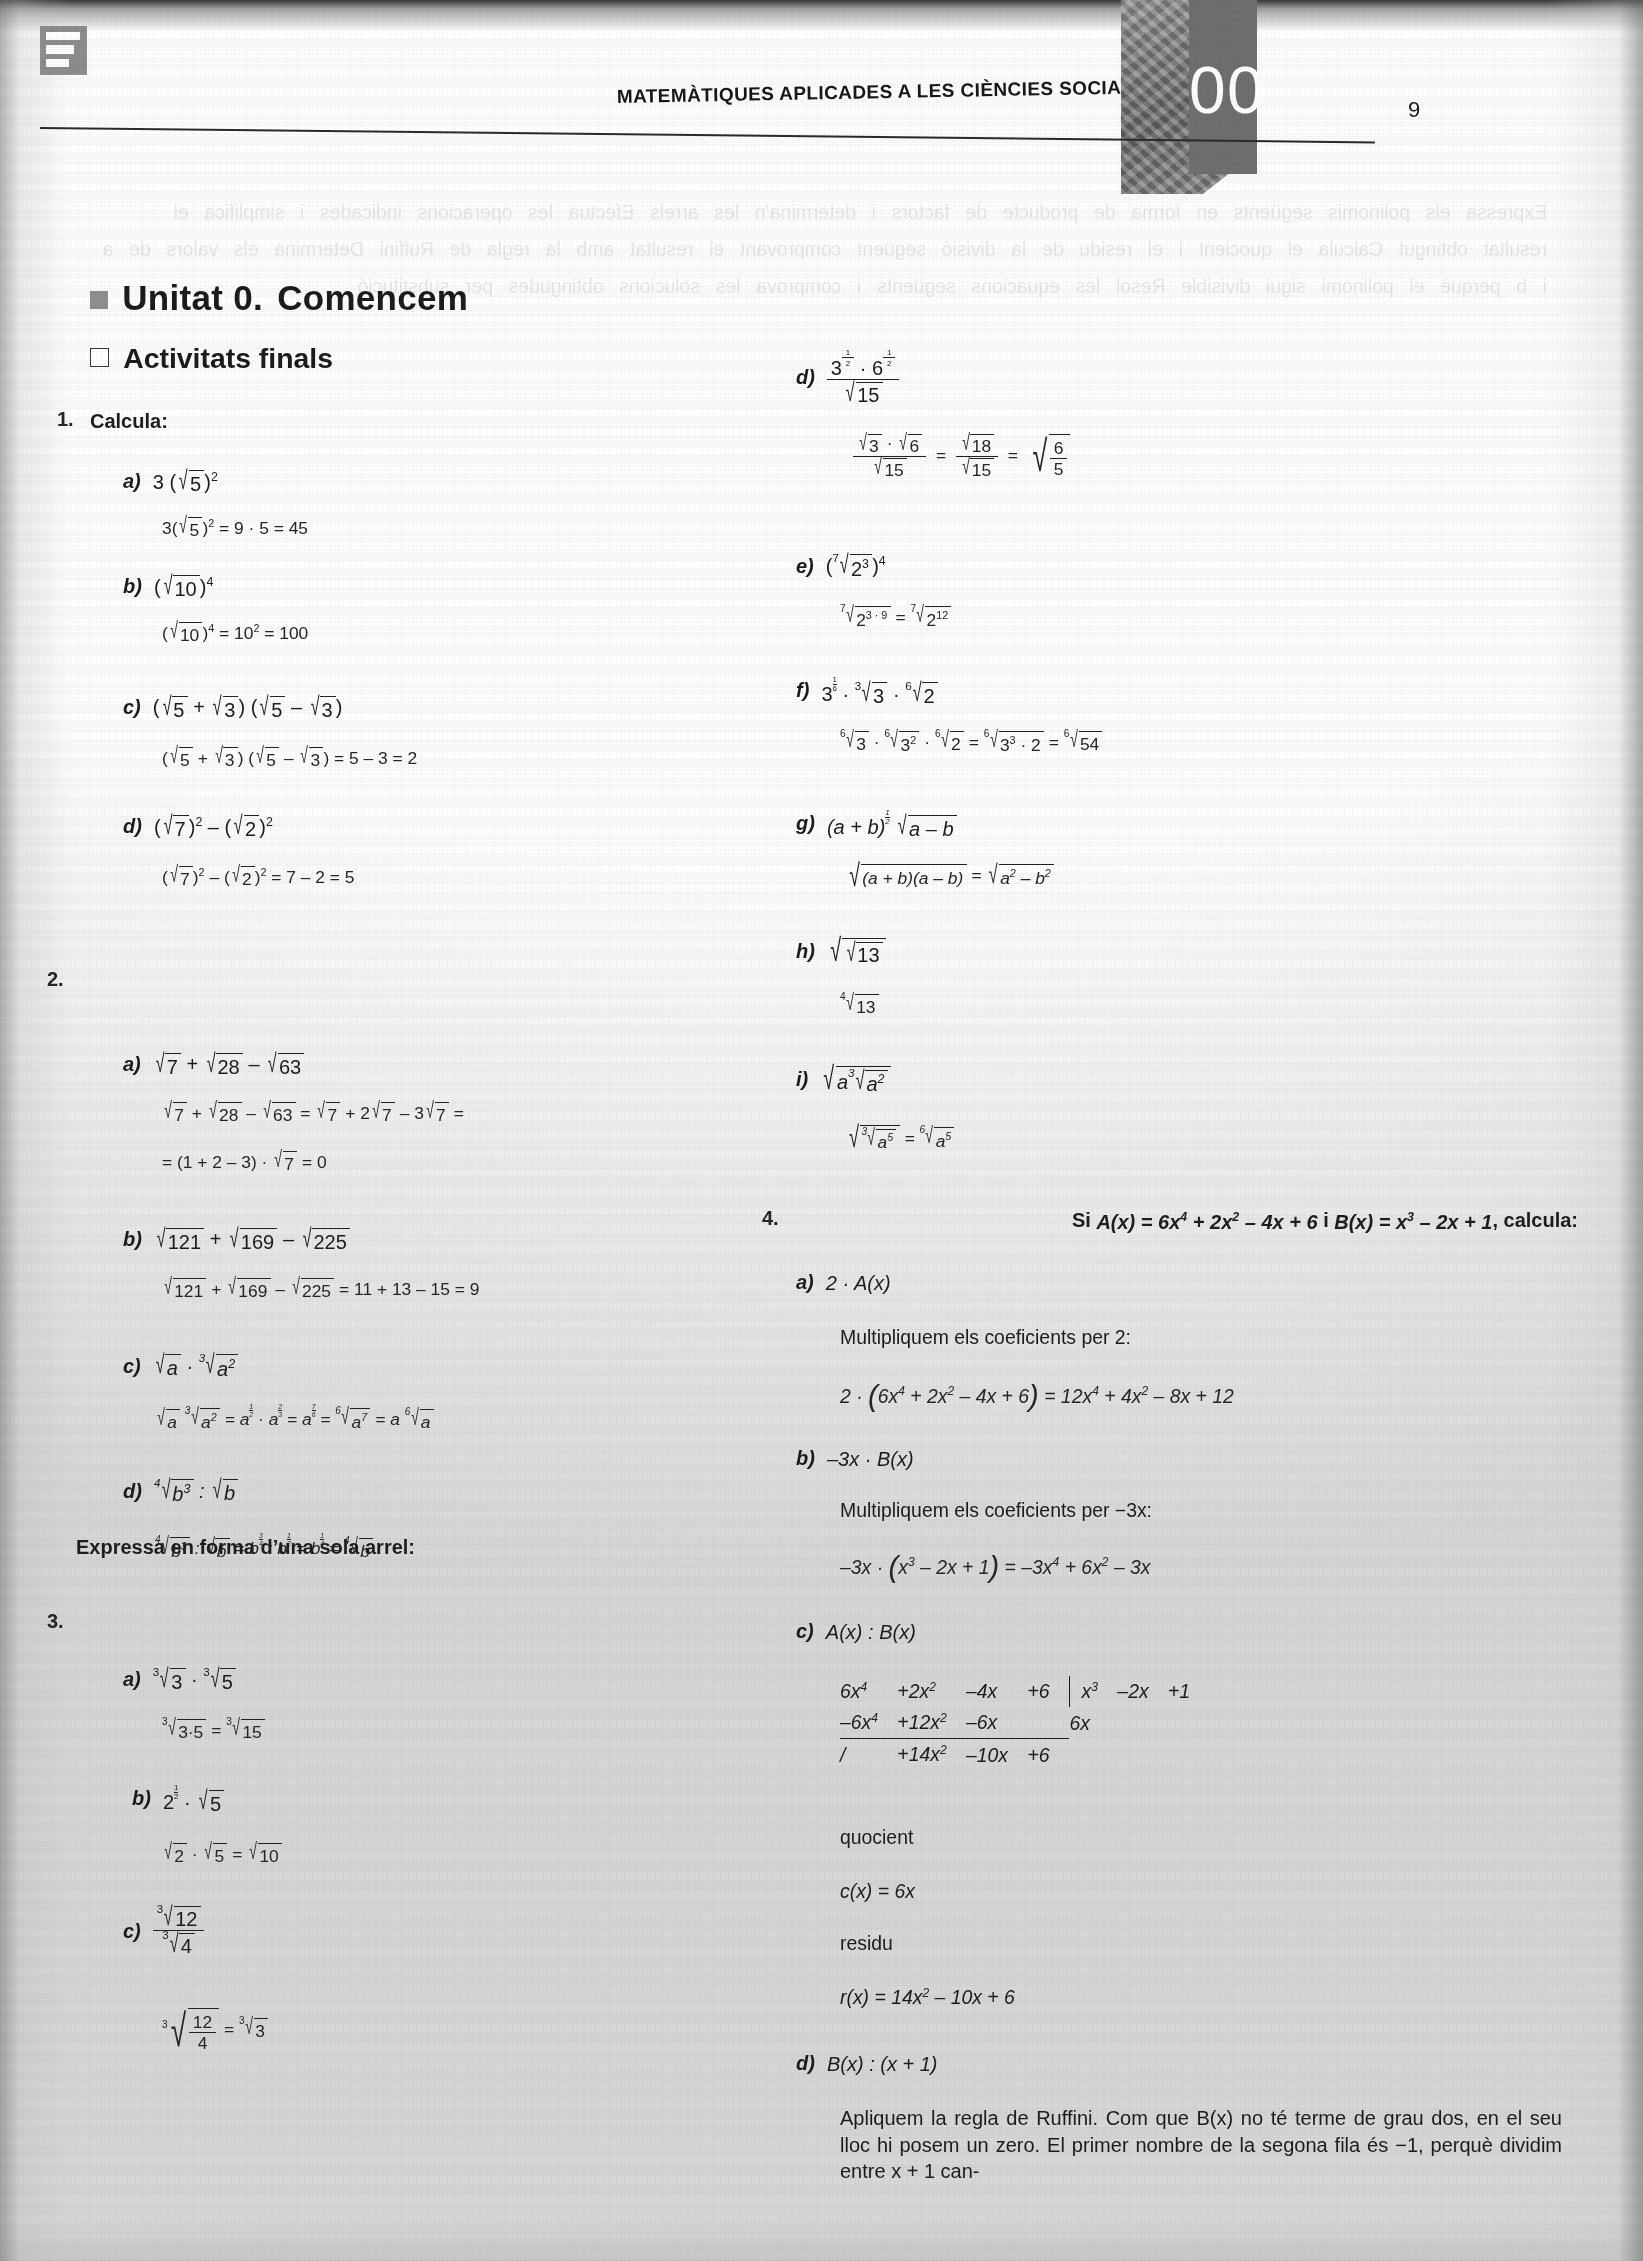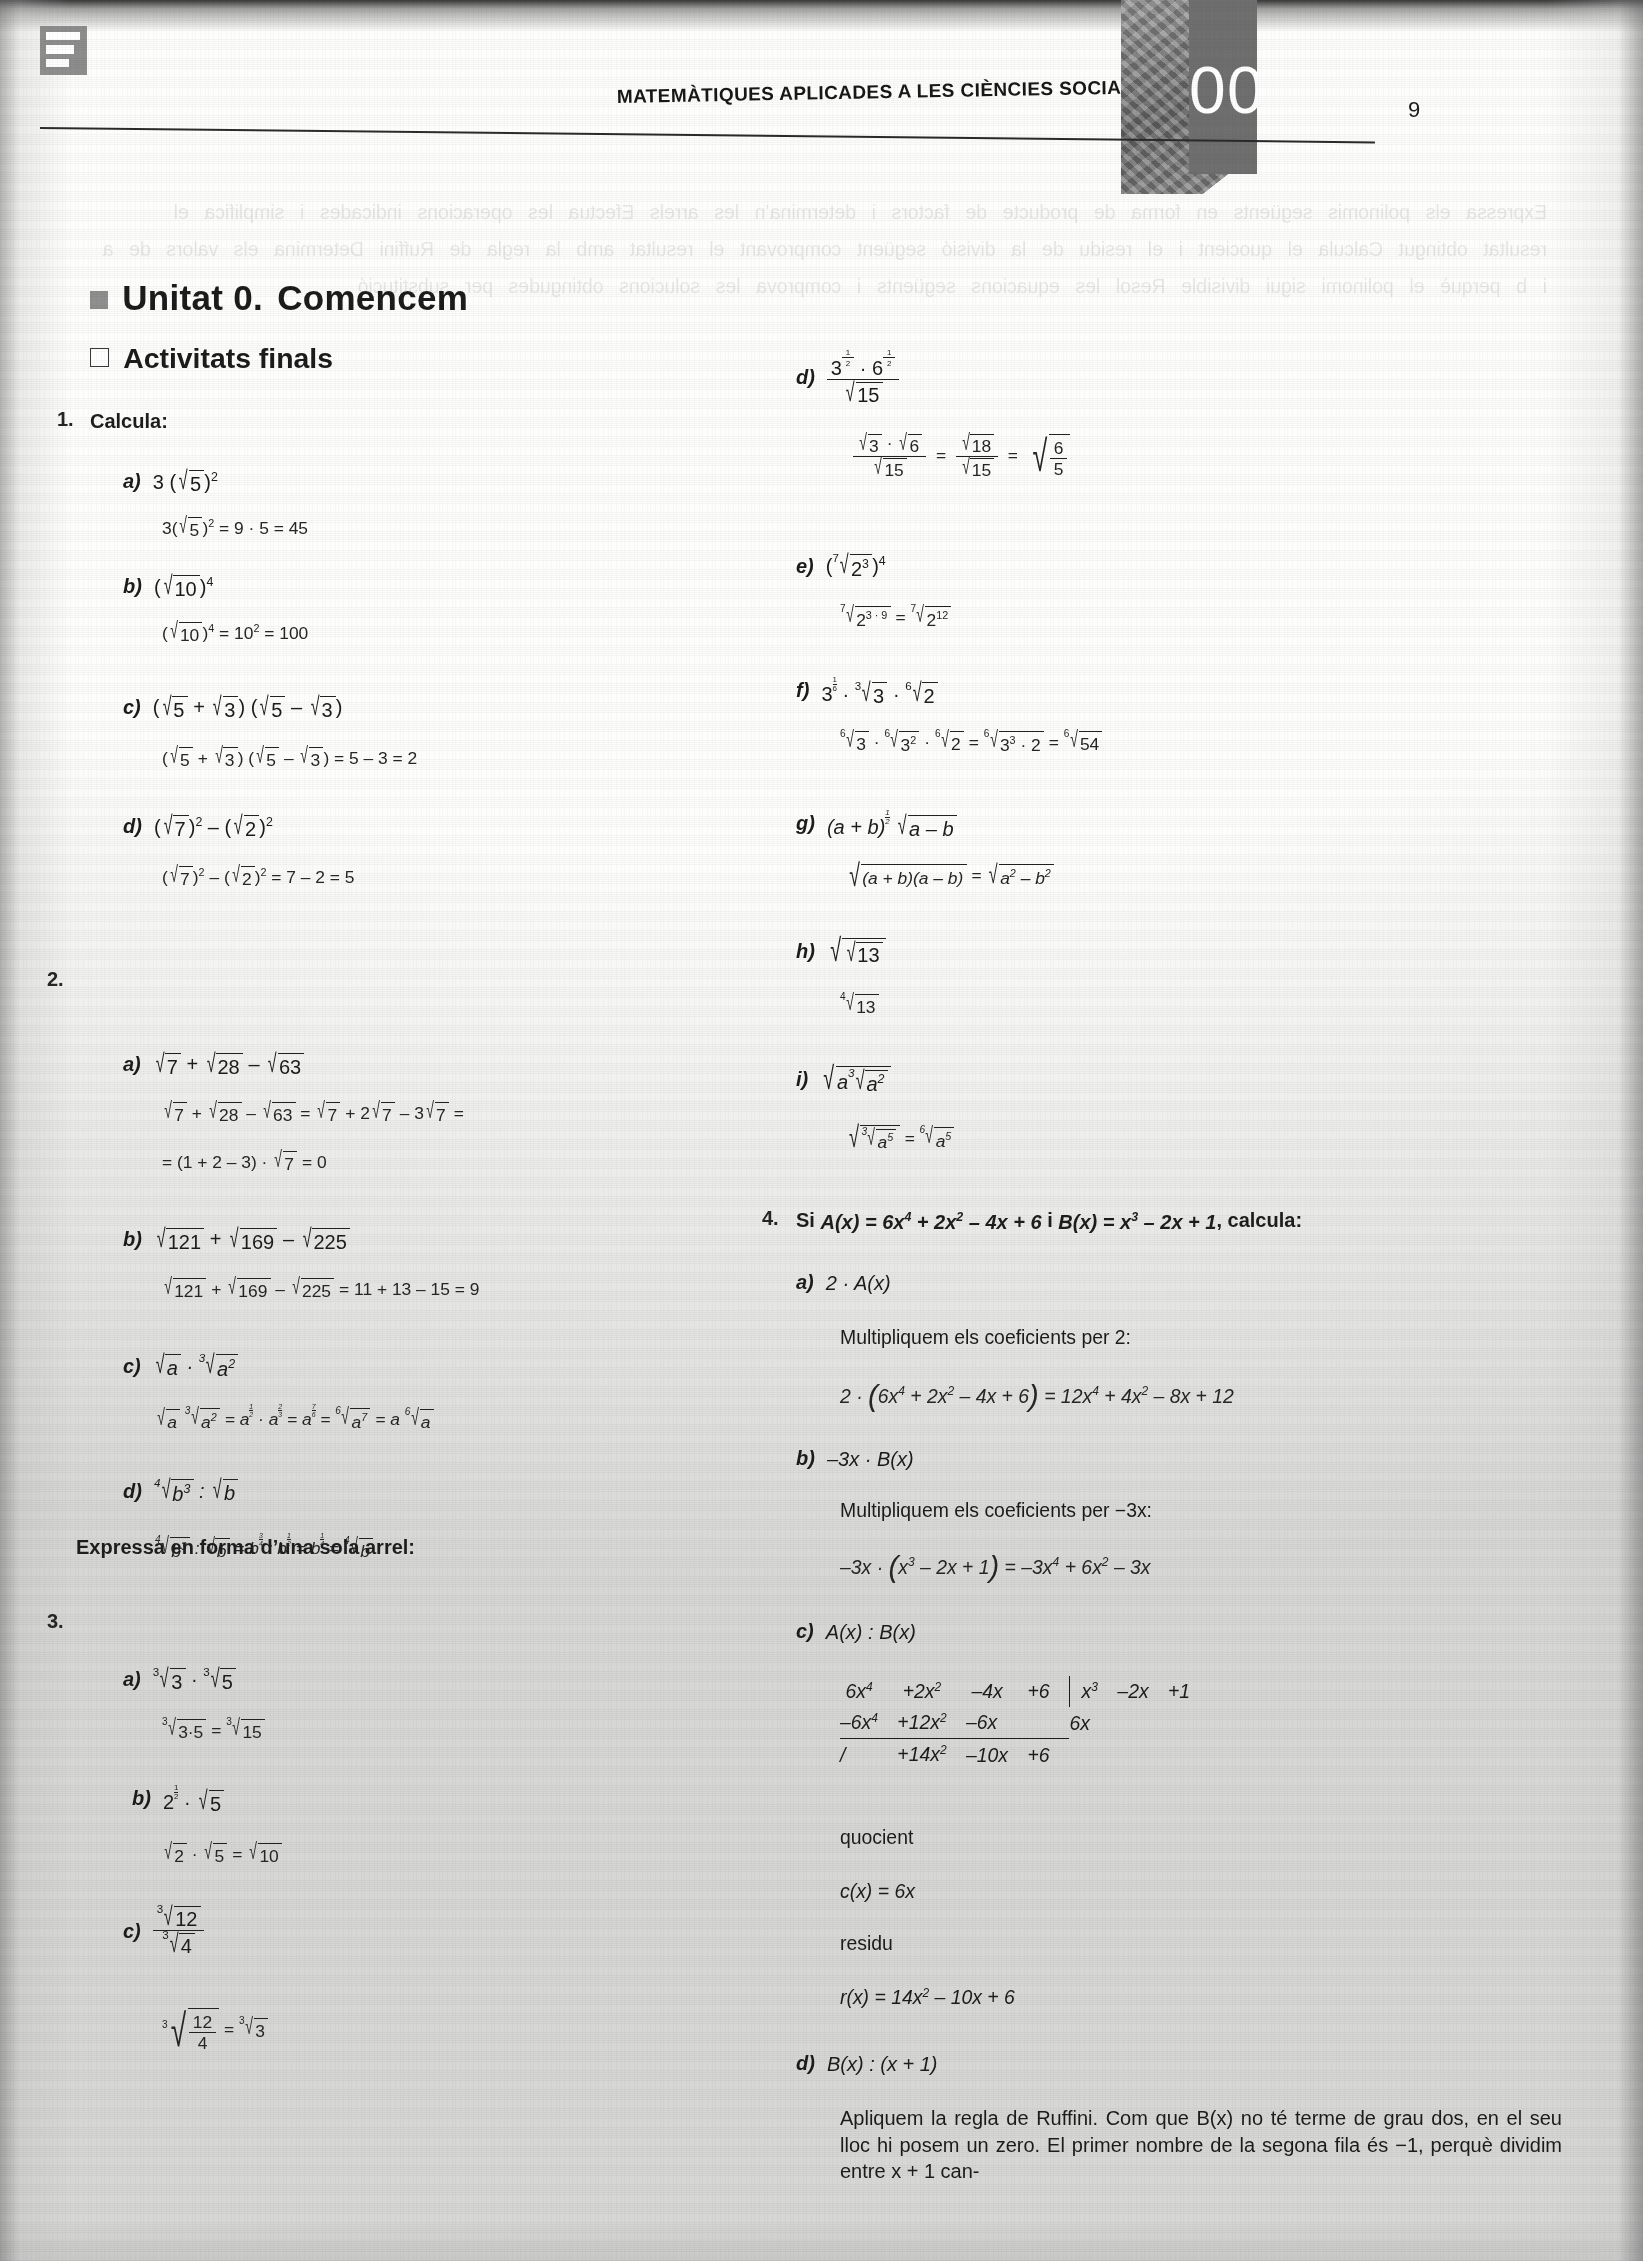--- a/index.html
+++ b/index.html
@@ -123,21 +123,21 @@
   .frac .de{display:block;border-top:1.3px solid #222;padding:1.3px 3.9px 0;}
   .sfrac{display:inline-block;vertical-align:.55em;font-size:.64em;text-align:center;line-height:1.05;}
   .sfrac .nu{display:block;}
   .sfrac .de{display:block;border-top:1.3px solid #222;}
 
   
   .division{position:absolute;font-size:19.4px;color:#1c1c1c;}
   .division table{border-collapse:collapse;}
   .division td{padding:3.9px 19.4px 3.9px 0;white-space:nowrap;}
   .dvline{border-left:1.9px solid #1c1c1c;padding-left:11.6px !important;}
-  .dtop td{border-bottom:0;text-align:center;}
+  .dtop td{border-bottom:0;}
   .dbar td{border-top:1.9px solid #1c1c1c;}
   .nb{border:0 !important;}
 </style>
 </head>
 <body>
 
 <div class="page">
 
   <div class="scan-bg"></div>
 
@@ -616,21 +616,21 @@
                 <span class="under">a<sup>5</sup></span>
               </span></span>
           </span> = <span class="rad">
             <span class="idx">6</span>
             <span class="sign">√</span>
             <span class="under">a<sup>5</sup></span>
           </span></span>
     </div>
 
     <div class="qnum" style="left:762px;top:1207px;">4.</div>
-    <div class="qtext" style="left:796px;top:1207px;width:782px;">
+    <div class="qtext" style="left:796px;top:1207px;width:782px;text-align:right;">
       <span>Si </span><span class="it m">A(x) = 6x<sup>4</sup> + 2x<sup>2</sup> – 4x + 6</span><span> i </span><span class="it m">B(x) = x<sup>3</sup> – 2x + 1</span><span>, calcula:</span>
     </div>
 
     <div class="litem" style="left:796px;top:1271px;">
       <span class="lbl">a)</span>
       <span class="m it">2 · A(x)</span>
     </div>
     <div class="plain" style="left:840px;top:1326px;">Multipliquem els coeficients per 2:</div>
     <div class="work" style="left:840px;top:1380px;font-size:19.4px;">
       <span class="m it">2 · <span style="font-size:1.5em;vertical-align:-.12em;">(</span>6x<sup>4</sup> + 2x<sup>2</sup> – 4x + 6<span style="font-size:1.5em;vertical-align:-.12em;">)</span> = 12x<sup>4</sup> + 4x<sup>2</sup> – 8x + 12</span>

